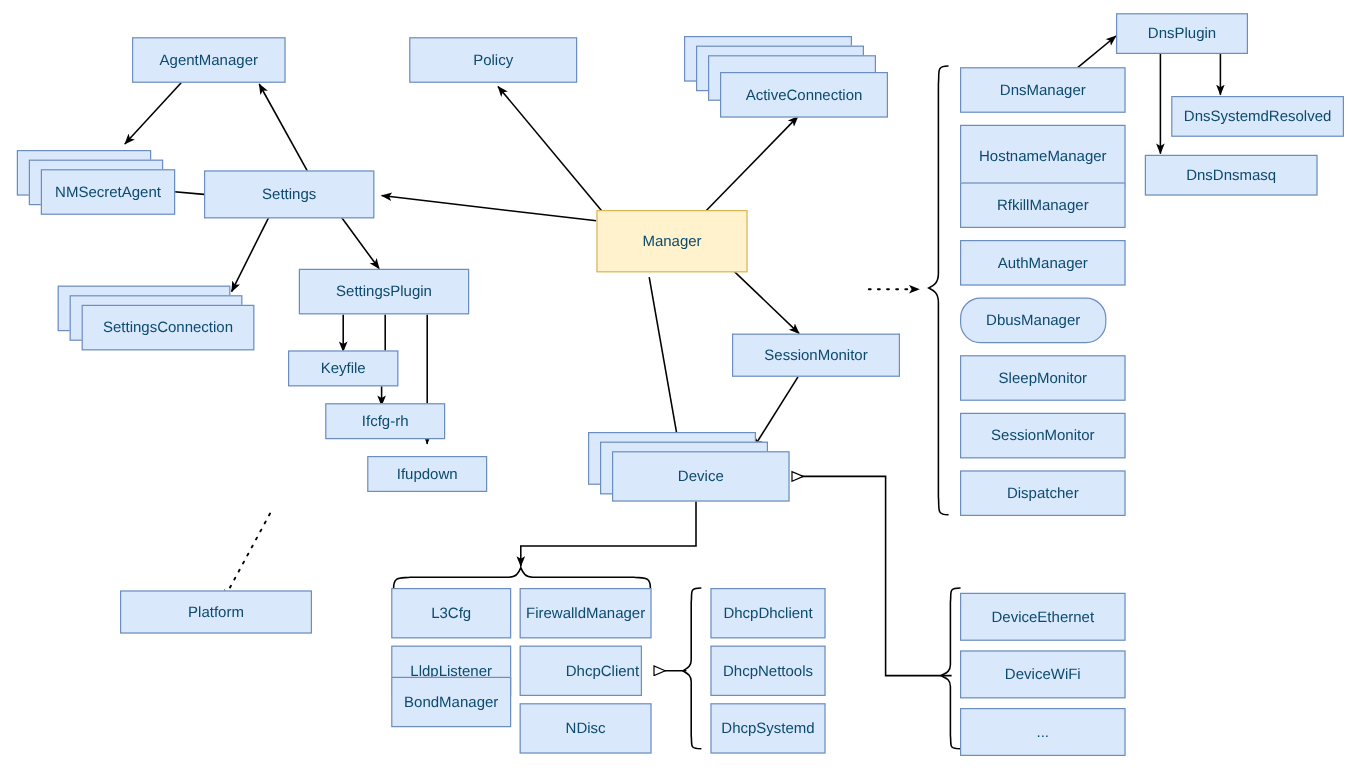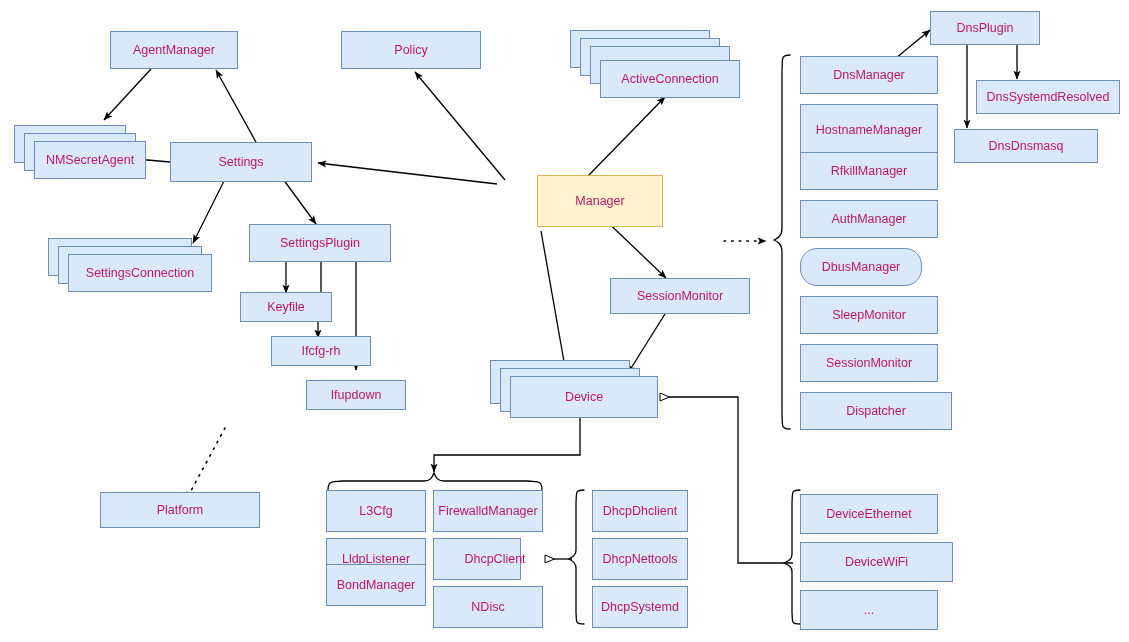--- a/index.html
+++ b/index.html
@@ -2,22 +2,22 @@
 <html><head>
 <meta charset="utf-8">
 <style>
   html,body{margin:0;padding:0;background:#ffffff;}
   body{width:1129px;height:642px;overflow:hidden;
        font-family:"Liberation Sans","DejaVu Sans",sans-serif;}
   #stage{position:relative;width:1129px;height:642px;background:#ffffff;}
   svg#wires{position:absolute;left:0;top:0;width:1129px;height:642px;pointer-events:none;}
   .node{position:absolute;box-sizing:border-box;background:#dae8fc;border:1px solid #6c8ebf;
         display:flex;align-items:center;justify-content:center;text-align:center;
-        font-size:12.5px;color:#be185d;line-height:1.15;z-index:3;}
-  .node.accent{background:#fff2cc;border-color:#d6b656;margin-left:40px;}
+        font-size:12.5px;color:#0c4a6e;line-height:1.15;z-index:3;}
+  .node.accent{background:#fff2cc;border-color:#d6b656;}
   .shadowlayer{position:absolute;box-sizing:border-box;background:#dae8fc;
         border:1px solid #6c8ebf;z-index:2;}
   .lbl{pointer-events:none;}
 </style>
 </head>
 <body>
 
 <div id="stage">
 
   <svg id="wires" viewBox="0 0 1129 642" xmlns="http://www.w3.org/2000/svg">
@@ -193,36 +193,36 @@
     </div>
     <div class="node" style="left:800px;top:248px;width:122px;height:38px;border-radius:17px;">
       <span class="lbl">DbusManager</span>
     </div>
     <div class="node" style="left:800px;top:296px;width:138px;height:38px;">
       <span class="lbl">SleepMonitor</span>
     </div>
     <div class="node" style="left:800px;top:344px;width:138px;height:38px;">
       <span class="lbl">SessionMonitor</span>
     </div>
-    <div class="node" style="left:800px;top:392px;width:152px;height:38px;">
+    <div class="node" style="left:800px;top:392px;width:138px;height:38px;">
       <span class="lbl">Dispatcher</span>
     </div>
   </div>
 
   <div>
     <div class="node" style="left:326px;top:490px;width:100px;height:42px;">
       <span class="lbl">L3Cfg</span>
     </div>
     <div class="node" style="left:433px;top:490px;width:110px;height:42px;">
       <span class="lbl">FirewalldManager</span>
     </div>
     <div class="node" style="left:326px;top:538px;width:100px;height:42px;">
       <span class="lbl">LldpListener</span>
     </div>
-    <div class="node" style="left:433px;top:538px;width:88px;height:42px;padding-left:36px;">
+    <div class="node" style="left:433px;top:538px;width:102px;height:42px;padding-left:36px;">
       <span class="lbl">DhcpClient</span>
     </div>
     <div class="node" style="left:326px;top:564px;width:100px;height:42px;">
       <span class="lbl">BondManager</span>
     </div>
     <div class="node" style="left:433px;top:586px;width:110px;height:42px;">
       <span class="lbl">NDisc</span>
     </div>
   </div>
 
@@ -235,21 +235,21 @@
     </div>
     <div class="node" style="left:592px;top:586px;width:96px;height:42px;">
       <span class="lbl">DhcpSystemd</span>
     </div>
   </div>
 
   <div>
     <div class="node" style="left:800px;top:494px;width:138px;height:40px;">
       <span class="lbl">DeviceEthernet</span>
     </div>
-    <div class="node" style="left:800px;top:542px;width:153px;height:40px;">
+    <div class="node" style="left:800px;top:542px;width:138px;height:40px;">
       <span class="lbl">DeviceWiFi</span>
     </div>
     <div class="node" style="left:800px;top:590px;width:138px;height:40px;">
       <span class="lbl">...</span>
     </div>
   </div>
 
 </div>
 
 </body></html>

